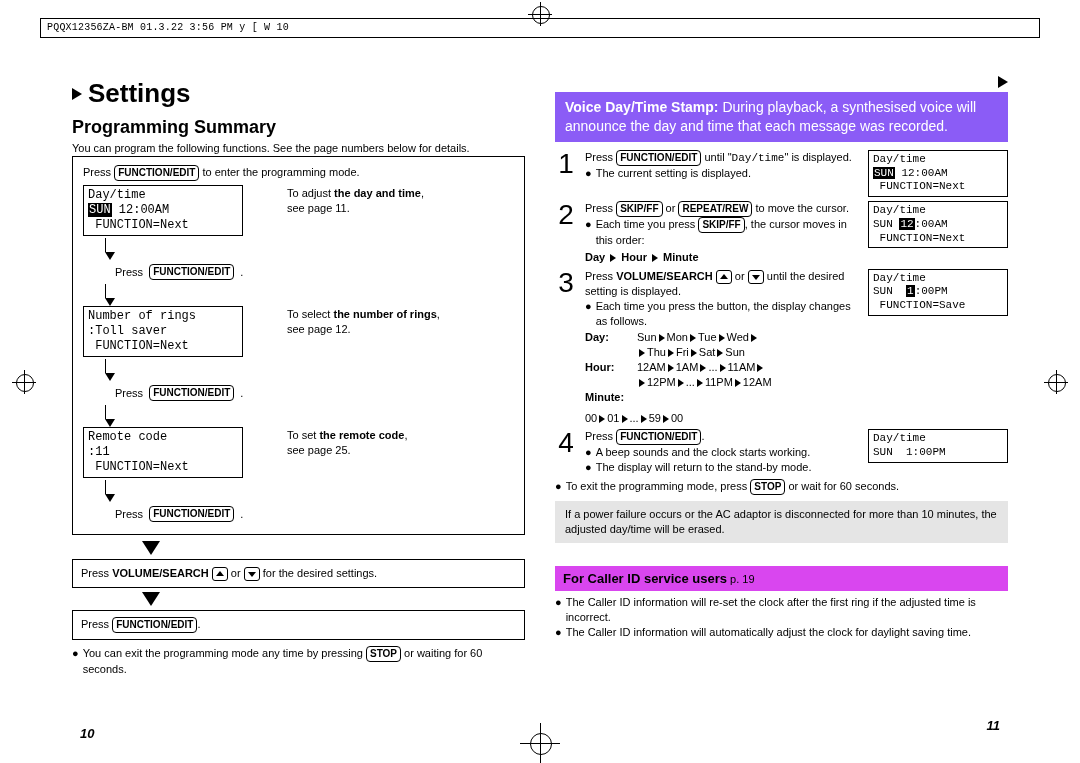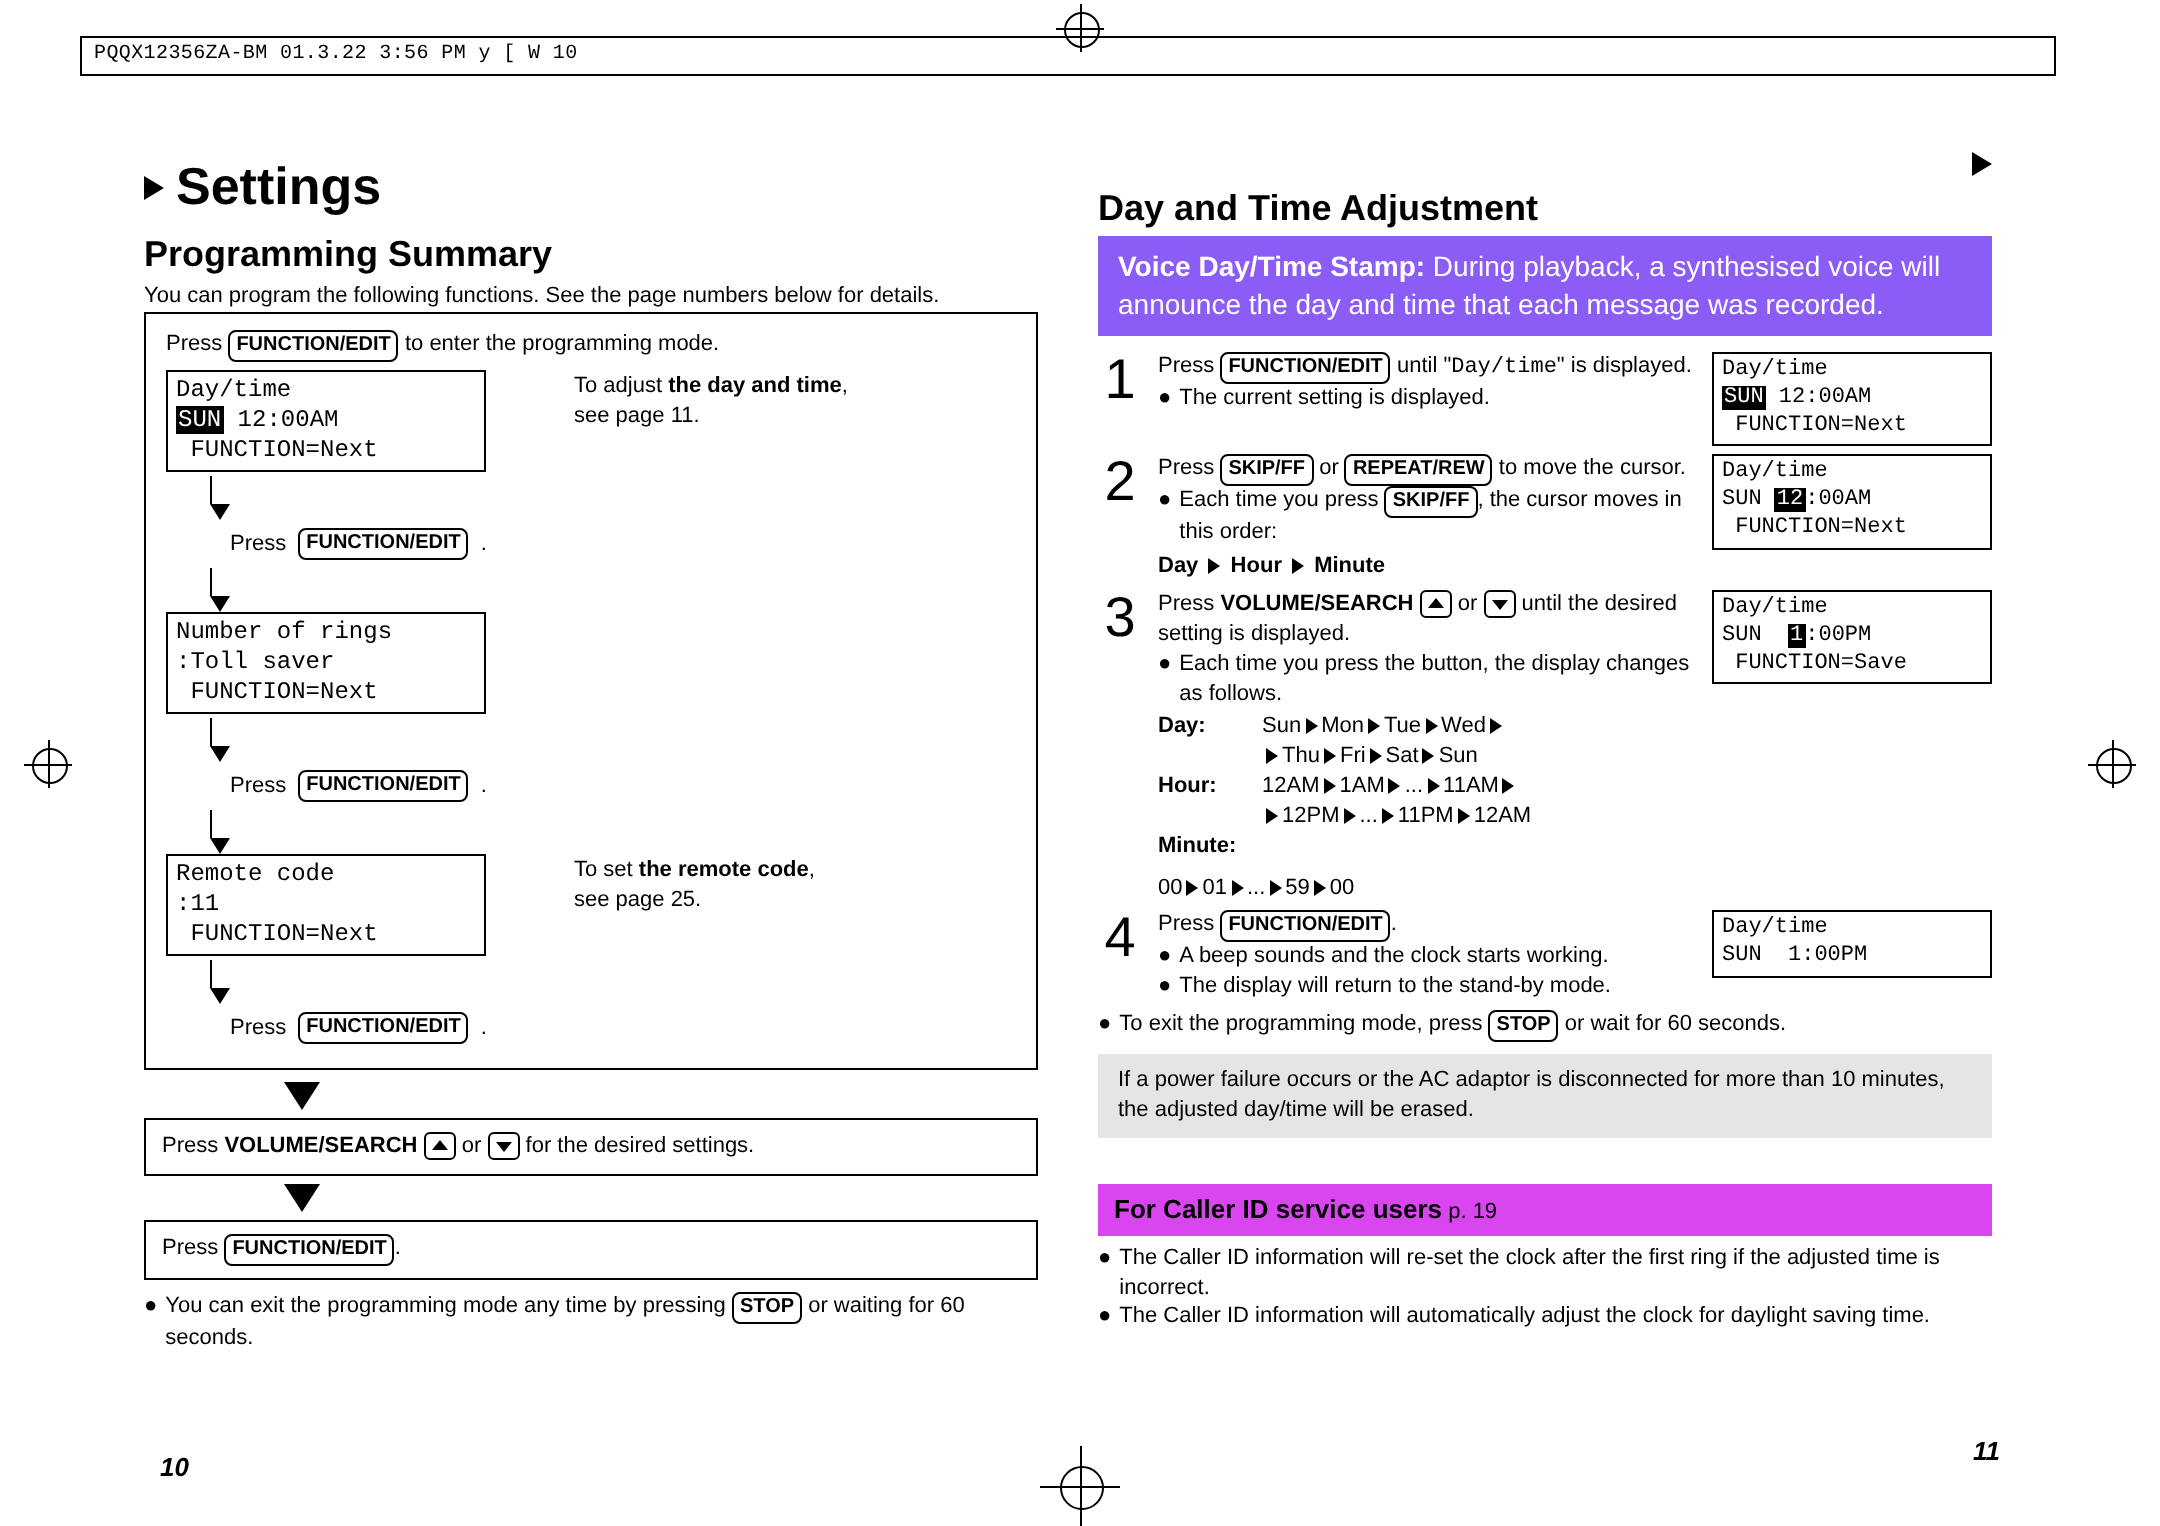--- a/index.html
+++ b/index.html
@@ -8,21 +8,21 @@
     background: #fff;
     font-family: Helvetica, Arial, sans-serif;
     color: #000;
     font-size: 12px;
     line-height: 1.35;
   }
   .page {
     width: 1080px;
     height: 763px;
     box-sizing: border-box;
-    padding: 18px 52px 18px 40px;
+    padding: 18px 40px 18px 40px;
     position: relative;
   }
   .header-strip {
     border: 1px solid #000;
     padding: 2px 6px;
     font-family: "Courier New", monospace;
     font-size: 10px;
     letter-spacing: 0.2px;
     height: 14px;
     line-height: 14px;
@@ -370,20 +370,24 @@
         </div>
         <div class="vert-line"></div>
         <div class="arrow-down"></div>
 
         <div class="flow-row">
           <div class="flow-left">
             <div class="lcd"><span>Number of rings</span>
 <span>:Toll saver</span>
 <span> FUNCTION=Next</span></div>
           </div>
+          <div class="flow-right">
+            <span>To select </span><b>the number of rings</b><span>,</span><br>
+            <span>see page 12.</span>
+          </div>
         </div>
         <div class="vert-line"></div>
         <div class="arrow-down"></div>
         <div class="flow-press">
           <span>Press </span><span class="keycap">FUNCTION/EDIT</span>.
         </div>
         <div class="vert-line"></div>
         <div class="arrow-down"></div>
 
         <div class="flow-row">
@@ -426,21 +430,20 @@
       </div>
 
     </div>
 
     <div class="col">
 
       <div class="section-title-row" style="justify-content:flex-end;">
         <span class="caret"></span>
       </div>
 
-      <h2 class="subsection">Day and Time Adjustment</h2>
 
       <div class="voice-box">
         <b>Voice Day/Time Stamp:</b><span> During playback, a synthesised voice will announce the day and time that each message was recorded.</span>
       </div>
 
       <div class="step-list">
 
         <div class="step">
           <div class="step-num">1</div>
           <div class="step-body">

